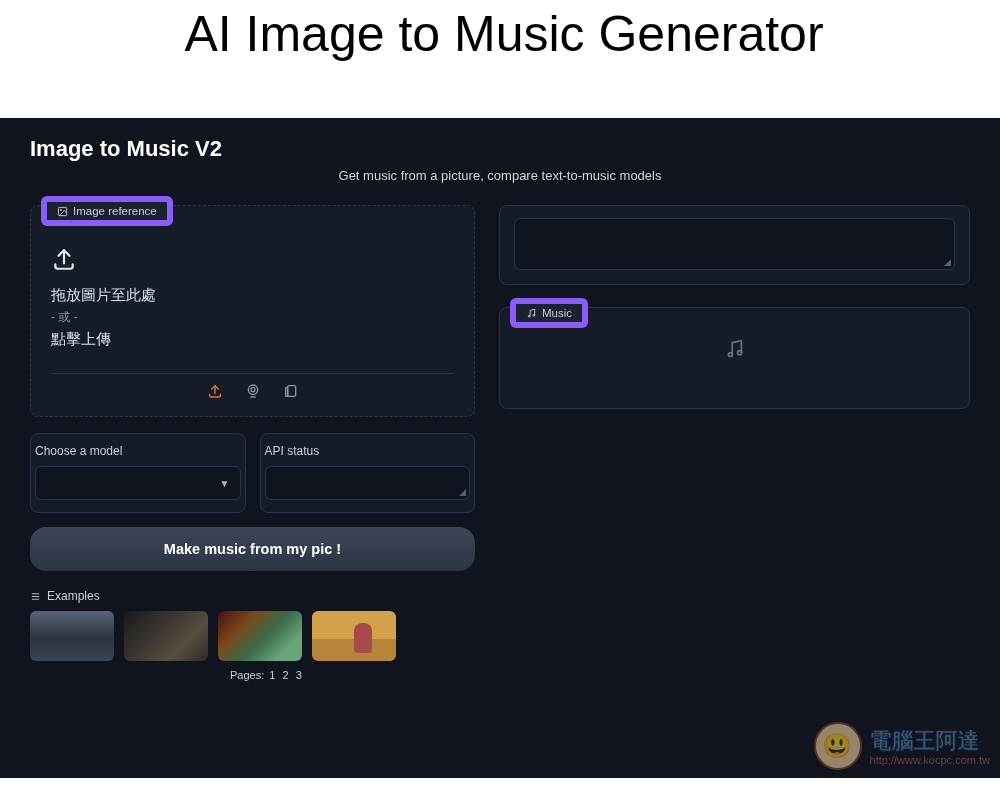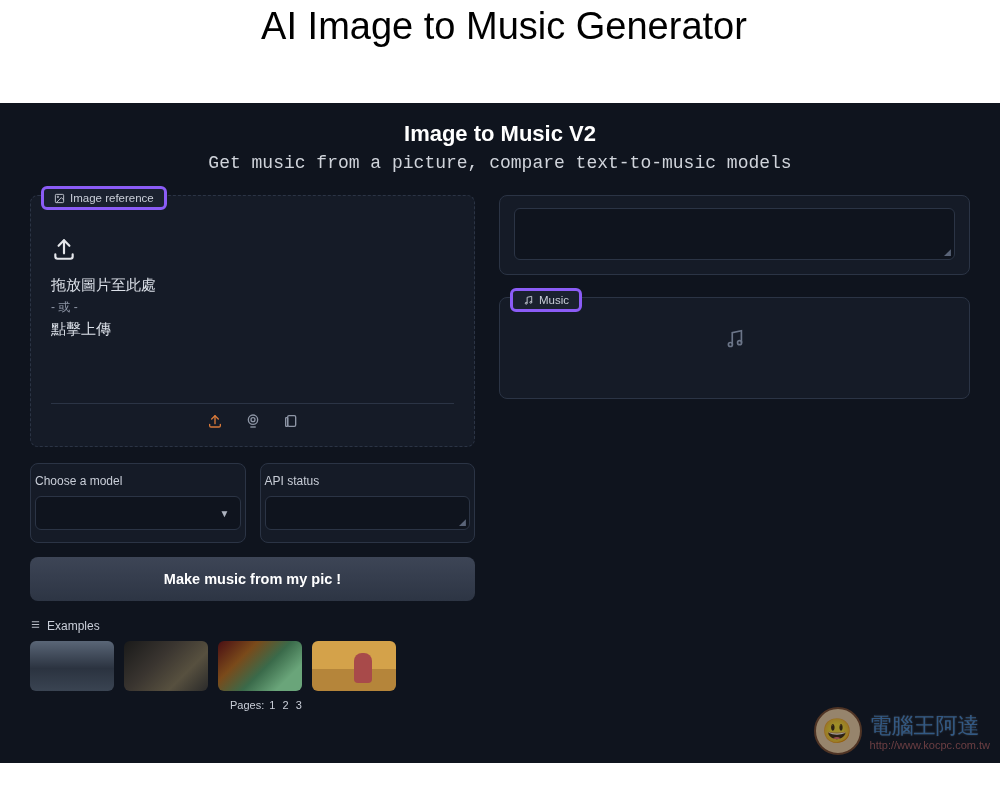--- a/index.html
+++ b/index.html
@@ -1,47 +1,47 @@
 <!DOCTYPE html>
 <html><head>
 <meta charset="utf-8">
 <style>
 * { margin: 0; padding: 0; box-sizing: border-box; }
 body { font-family: -apple-system, BlinkMacSystemFont, "Segoe UI", sans-serif; background: #fff; width: 1000px; height: 789px; overflow: hidden; }
 .top-header { background: #fff; padding: 5px 0 55px; text-align: center; }
-.top-header h1 { font-size: 38px; font-weight: 500; color: #000; padding-left: 8px; }
+.top-header h1 { font-size: 50px; font-weight: 500; color: #000; padding-left: 8px; }
 .app { background: #0f141e; color: #e5e7eb; padding: 18px 30px 30px; min-height: 660px; position: relative; }
-.app-title { text-align: center; font-size: 22px; font-weight: 700; color: #fff; margin-bottom: 6px; }
-.app-sub { text-align: center; font-size: 18px; color: #d0d4db; margin-bottom: 22px; font-family: Liberation Mono, monospace; }
+.app-title { text-align: left; font-size: 22px; font-weight: 700; color: #fff; margin-bottom: 6px; }
+.app-sub { text-align: center; font-size: 13px; color: #d0d4db; margin-bottom: 22px; }
 .cols { display: flex; gap: 24px; }
 .col-left { width: 445px; }
 .col-right { flex: 1; }
 .panel { border: 1px solid #2b3445; border-radius: 8px; background: #151b27; position: relative; }
-.panel-tab { position: absolute; top: -10px; left: 10px; background: #1a212f; border: 3px solid #8b5cf6; border-radius: 6px; padding: 3px 10px; font-size: 11.5px; color: #c9ced8; display: flex; align-items: center; gap: 5px; }
+.panel-tab { position: absolute; top: -10px; left: 10px; background: #1a212f; border: 6px solid #8b5cf6; border-radius: 6px; padding: 3px 10px; font-size: 11.5px; color: #c9ced8; display: flex; align-items: center; gap: 5px; }
 .panel-tab svg { width: 11px; height: 11px; }
 .dash { border-style: dashed; }
 .upload-body { padding: 40px 20px 12px; text-align: left; color: #dbe0e8; }
 .upload-icon { margin: 0 auto 10px; }
 .upload-icon svg { width: 26px; height: 26px; stroke: #e5e7eb; }
 .upload-line1 { font-size: 15px; font-weight: 500; margin-bottom: 4px; }
 .upload-or { font-size: 12px; color: #8e96a6; margin-bottom: 4px; }
-.upload-line2 { font-size: 15px; font-weight: 500; margin-bottom: 64px; }
+.upload-line2 { font-size: 15px; font-weight: 500; margin-bottom: 24px; }
 .upload-toolbar { border-top: 1px solid #2b3445; padding: 8px 0 4px; display: flex; justify-content: center; gap: 20px; }
 .upload-toolbar .tb-btn { width: 18px; height: 18px; display: flex; align-items: center; justify-content: center; cursor: pointer; }
 .tb-btn svg { width: 16px; height: 16px; }
 .row-two { display: flex; gap: 14px; margin-top: 16px; }
 .input-panel { flex: 1; border: 1px solid #2b3445; border-radius: 8px; background: #151b27; padding: 10px 4px 12px; }
 .input-label { font-size: 12px; color: #c9ced8; margin-bottom: 8px; display: block; }
 .select-box { display: flex; align-items: center; justify-content: flex-end; height: 34px; border-radius: 6px; border: 1px solid #2b3445; background: #0f141e; padding: 0 10px; cursor: pointer; }
 .select-box .arrow { color: #aeb4c0; font-size: 10px; }
 .status-box { height: 34px; border-radius: 6px; border: 1px solid #2b3445; background: #0f141e; position: relative; }
 .status-box .corner { position: absolute; right: 3px; bottom: 2px; color: #5a6478; font-size: 9px; }
-.make-btn { width: 100%; margin-top: 14px; padding: 14px; border: none; border-radius: 8px; background: linear-gradient(180deg, #3d4556 0%, #2d3544 100%); color: #fff; font-size: 14.5px; font-weight: 600; cursor: pointer; }
+.make-btn { width: 100%; margin-top: 14px; padding: 14px; border: none; border-radius: 16px; background: linear-gradient(180deg, #3d4556 0%, #2d3544 100%); color: #fff; font-size: 14.5px; font-weight: 600; cursor: pointer; }
 .examples { margin-top: 18px; }
-.examples-head { font-size: 12px; color: #c9ced8; display: flex; align-items: flex-start; gap: 6px; margin-bottom: 8px; }
+.examples-head { font-size: 12px; color: #c9ced8; display: flex; align-items: center; gap: 6px; margin-bottom: 8px; }
 .examples-head svg { width: 11px; height: 11px; }
 .thumbs { display: flex; gap: 10px; }
 .thumb { width: 84px; height: 50px; border-radius: 6px; cursor: pointer; }
 .th1 { background: linear-gradient(180deg, #5a6677 0%, #2b3340 55%, #3a4452 100%); }
 .th2 { background: linear-gradient(135deg, #1a1a1a 0%, #3a3530 40%, #57503f 70%, #2a2a2a 100%); }
 .th3 { background: linear-gradient(135deg, #4a0f14 0%, #7a4a1a 30%, #3a6a4a 55%, #6aa57a 80%); }
 .th4 { background: linear-gradient(180deg, #d4a24a 0%, #d4a24a 55%, #b5853a 56%, #b5853a 100%); position: relative; }
 .th4::after { content: ""; position: absolute; left: 42px; top: 12px; width: 18px; height: 30px; background: #a84a4a; border-radius: 8px 8px 4px 4px; }
 .pager { font-size: 11px; color: #c9ced8; margin-top: 8px; text-align: left; padding-left: 200px; }
 .pager .pn { margin: 0 2px; cursor: pointer; }

